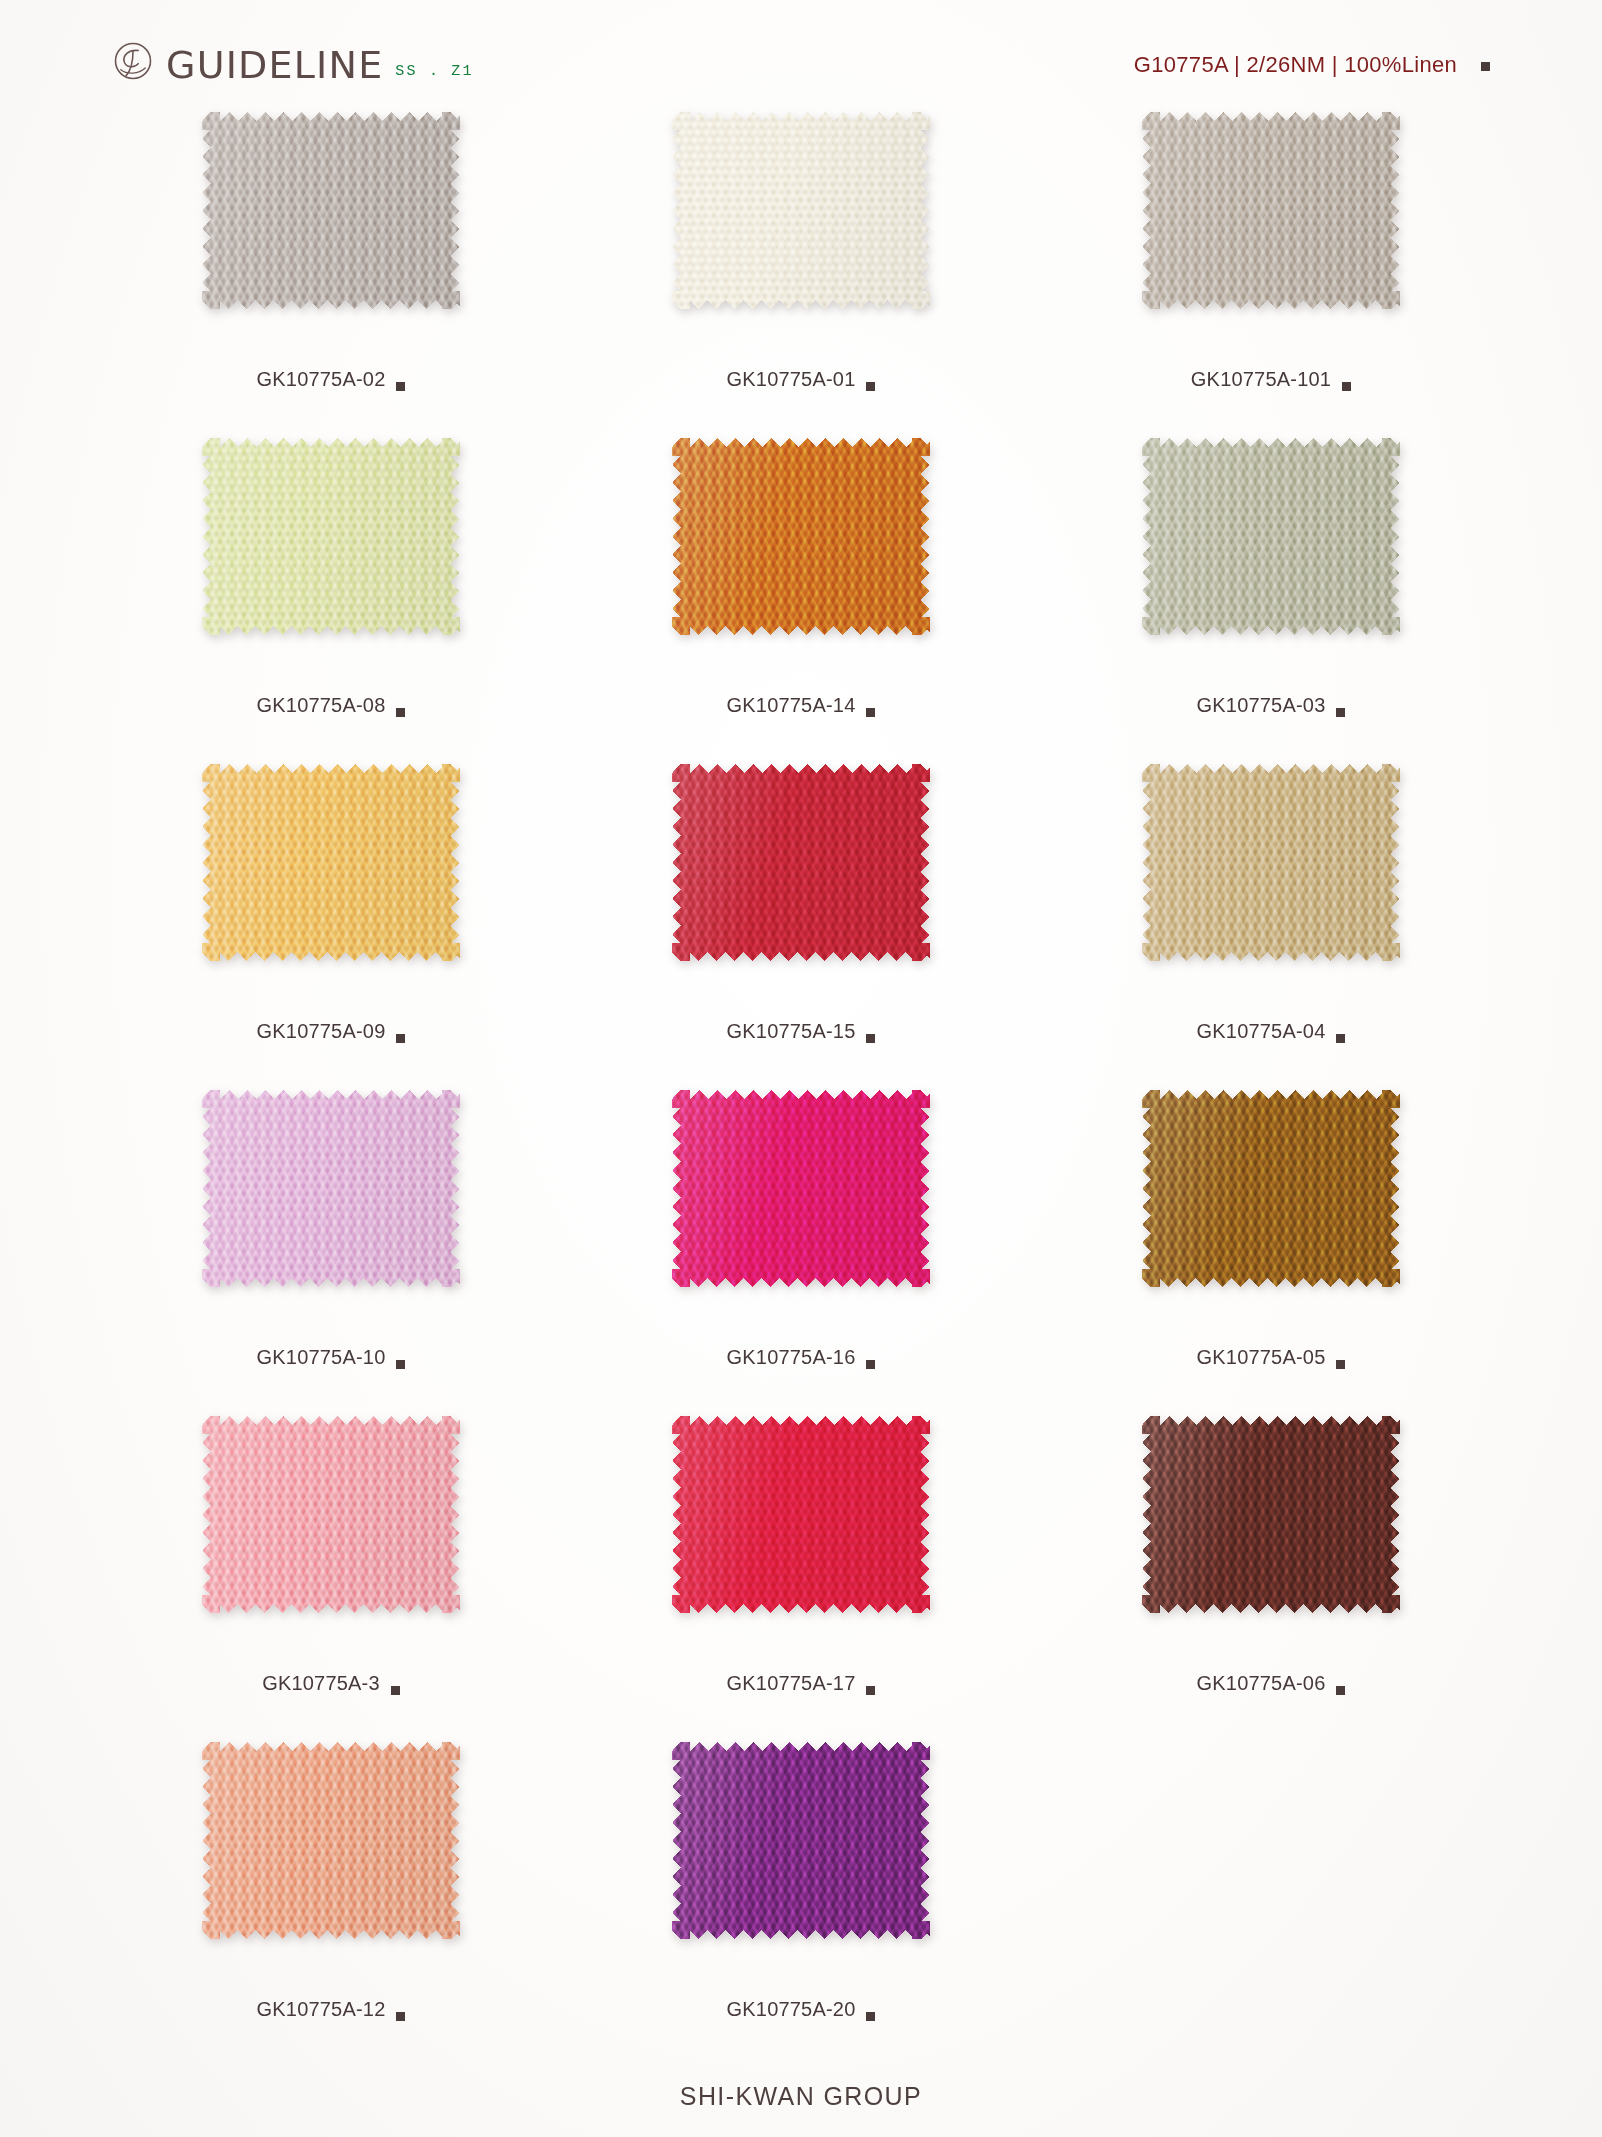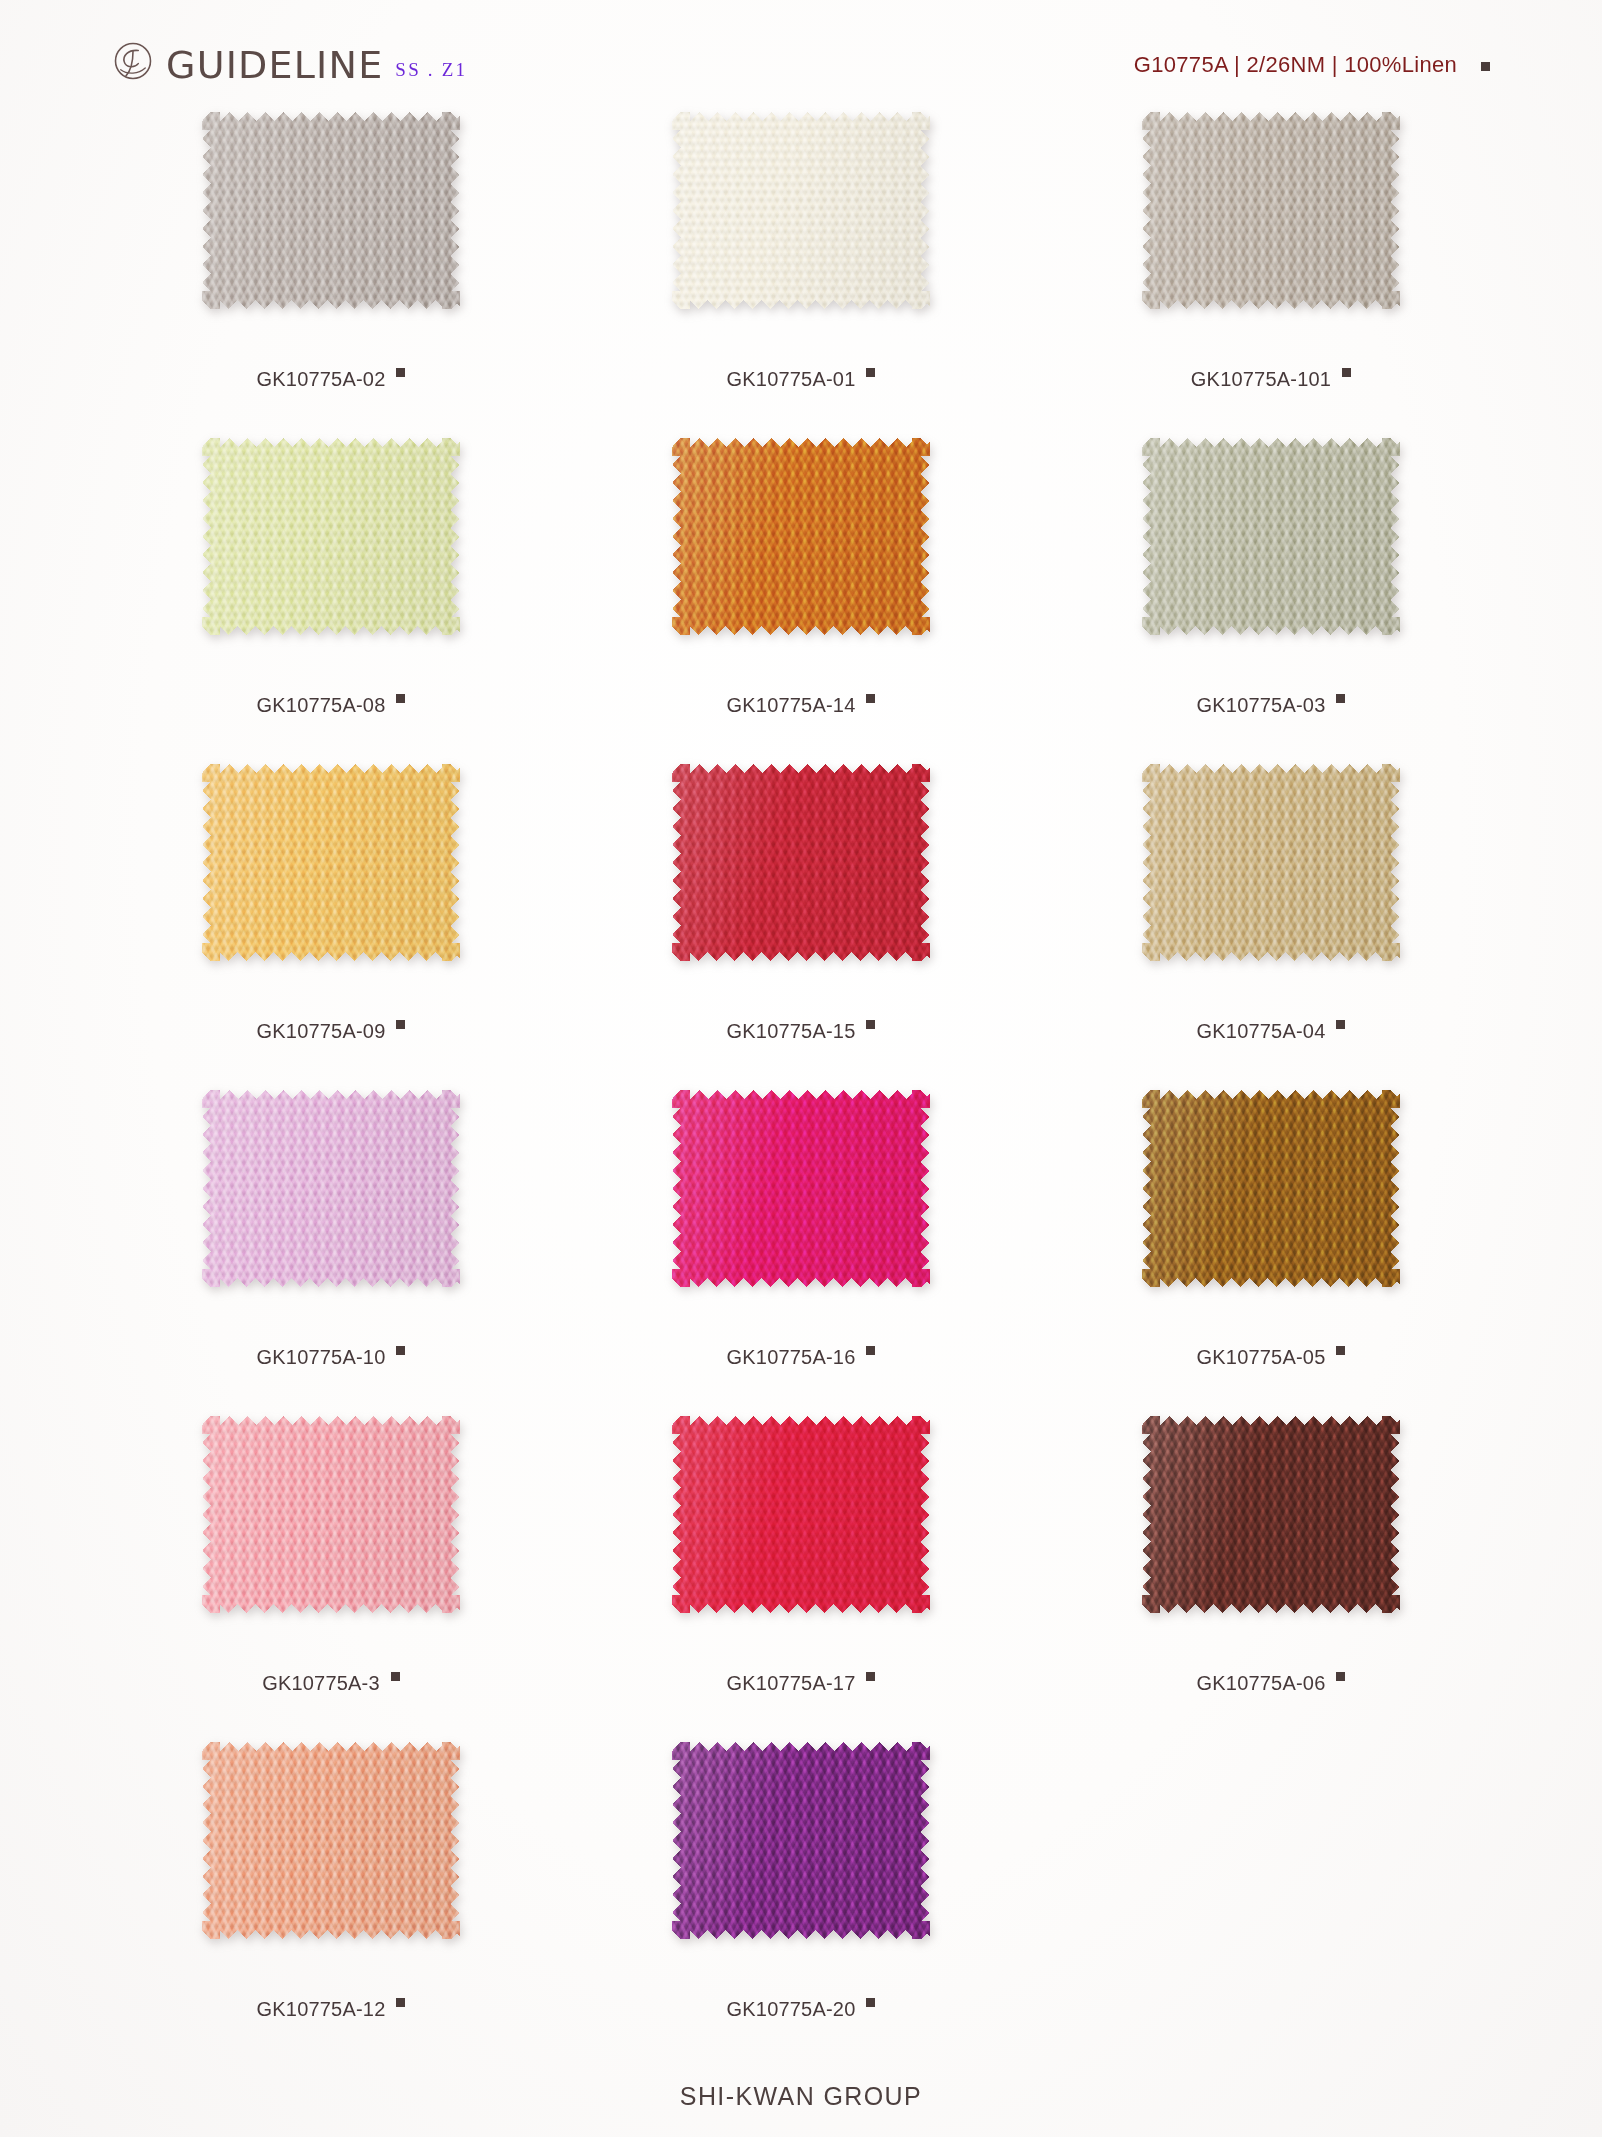--- a/index.html
+++ b/index.html
@@ -52,26 +52,26 @@
     letter-spacing: 1.2px;
     color: #5b4a47;
     font-weight: 400;
     line-height: 1;
     
     font-family: "DejaVu Sans", sans-serif;
     font-stretch: normal;
   }
 
   .brand-season {
-    font-size: 19px;
-    color: #6d28d9;
+    font-size: 15px;
+    color: #15803d;
     letter-spacing: 2.2px;
     line-height: 1;
     margin-bottom: 5px;
-    font-family: Liberation Serif, serif;
+    font-family: Liberation Mono, monospace;
   }
 
   .spec {
     position: absolute;
     right: 112px;
     top: 12px;
     font-size: 22px;
     letter-spacing: 0.3px;
     color: #7f1d1d;
     white-space: nowrap;
@@ -178,21 +178,21 @@
       repeating-conic-gradient(from 45deg at 0 50%, #000 0% 25%, transparent 0% 50%) top left/18px 18px repeat-y,
       repeating-conic-gradient(from -135deg at 100% 50%, #000 0% 25%, transparent 0% 50%) top right/18px 18px repeat-y;
   }
 
   .caption {
     position: absolute;
     top: 256px;
     left: 0;
     width: 470px;
     display: flex;
-    align-items: flex-start;
+    align-items: flex-end;
     justify-content: center;
     gap: 11px;
     font-size: 20px;
     letter-spacing: 0.2px;
     color: #46393a;
     font-family: "Liberation Sans", sans-serif;
   }
 
   .caption .sq { width: 9px; height: 9px; top: 0; }
 

